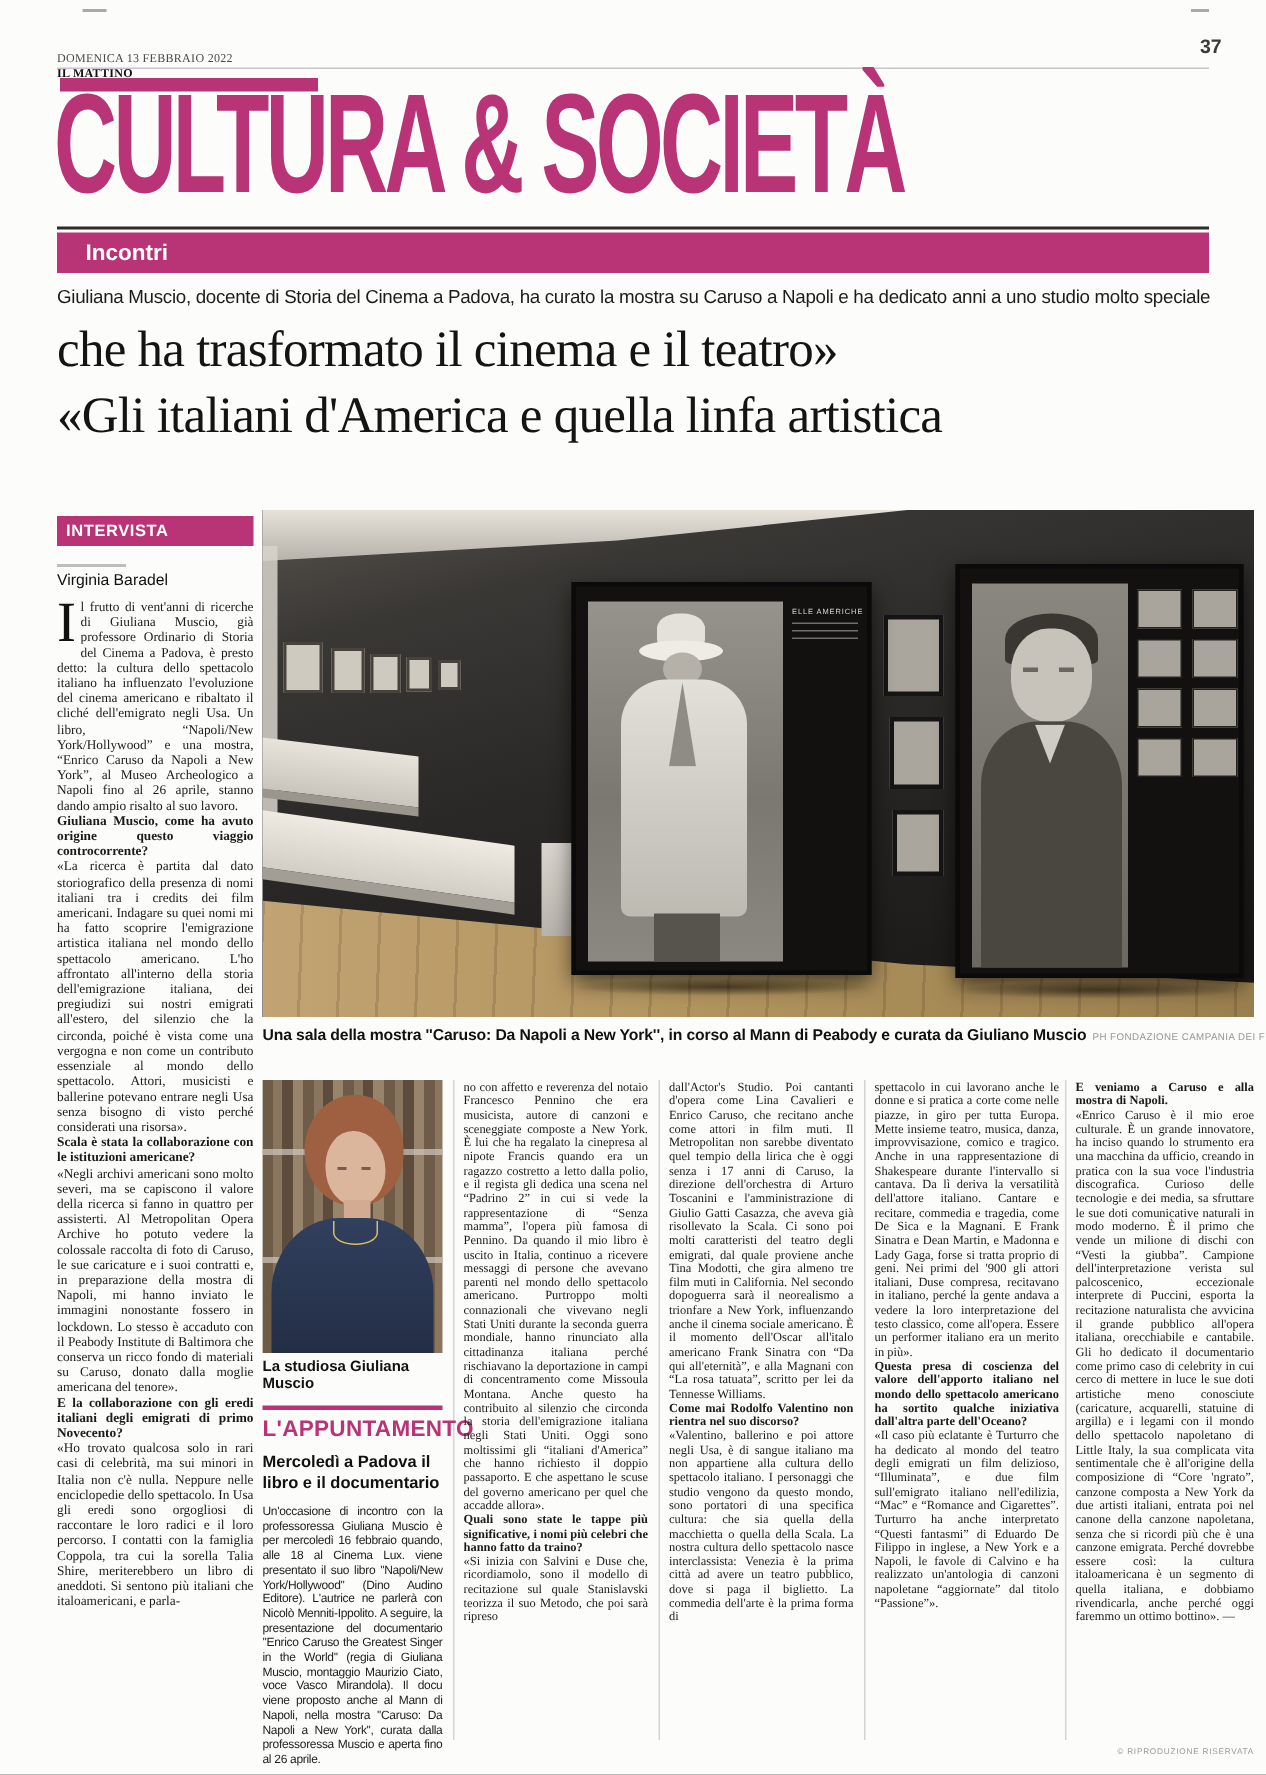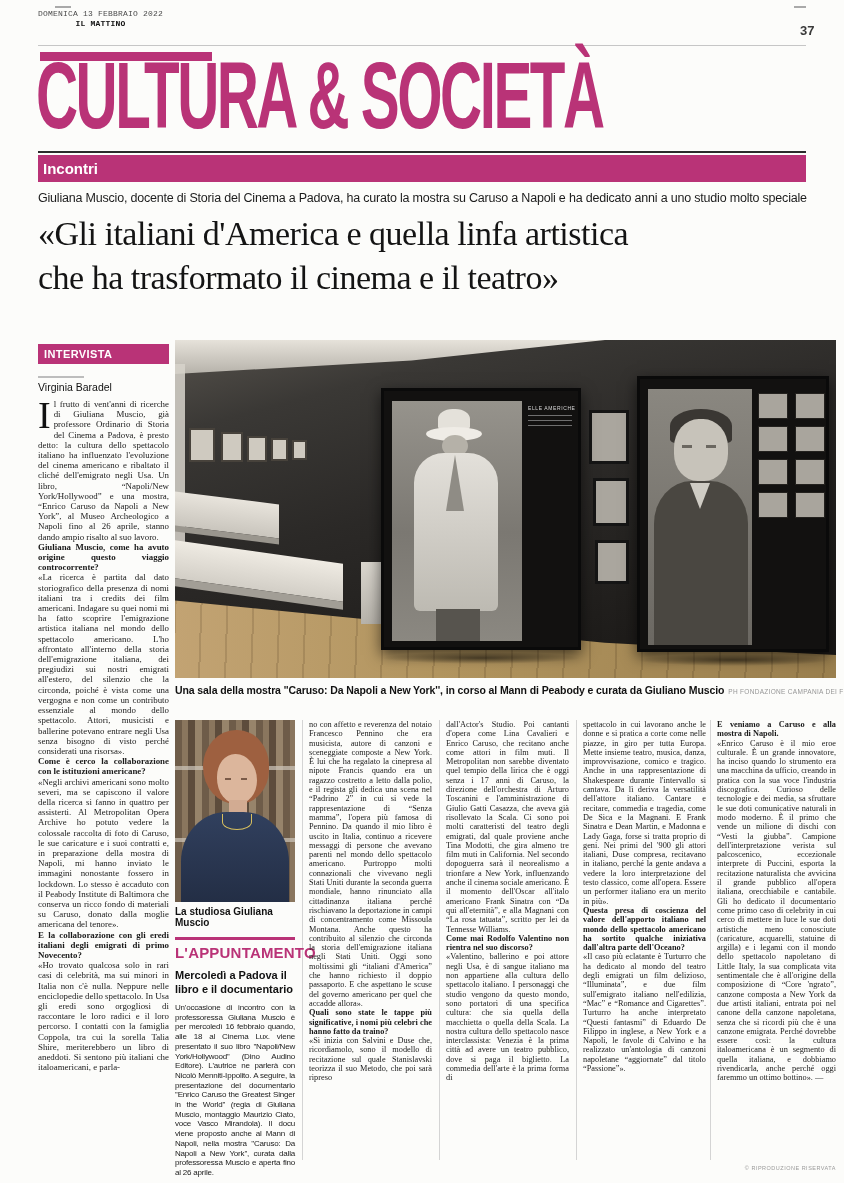--- a/index.html
+++ b/index.html
@@ -3,36 +3,36 @@
 <meta charset="utf-8">
 <style>
   :root{ --accent:#b93377; }
   *{margin:0;padding:0;box-sizing:border-box;}
   html,body{background:#888;}
   .page{position:relative;width:844px;height:1183px;margin:0 auto;background:#fcfcfa;overflow:hidden;
         font-family:"Liberation Serif",serif;color:#1a1a1a;}
 
   
   .crop-mark{position:absolute;height:2px;background:#a9a9a9;}
-  .dateline{position:absolute;left:38px;top:9px;font-family:Liberation Mono, monospace;
-            font-size:8px;line-height:10px;color:#4a4a4a;letter-spacing:.2px;text-transform:uppercase;text-align:center;}
+  .dateline{position:absolute;left:38px;top:34px;font-family:Liberation Serif, serif;
+            font-size:8px;line-height:10px;color:#4a4a4a;letter-spacing:.2px;text-transform:uppercase;}
   .masthead{font-weight:700;color:#111;}
   .pagenum{position:absolute;left:800px;top:23px;font-family:"Liberation Sans",sans-serif;
            font-size:13px;font-weight:700;color:#3a3a3a;}
   .top-rule{position:absolute;left:38px;top:45px;width:768px;height:1px;background:#c6c6c6;}
 
   
   .title-hbar{position:absolute;left:40px;top:52px;width:172px;height:9px;background:var(--accent);}
   .section-title{position:absolute;left:36px;top:46px;font-family:"Liberation Sans",sans-serif;
                  font-weight:700;font-size:94px;line-height:100px;letter-spacing:-4px;color:var(--accent);
                  transform:scaleX(.62);transform-origin:0 0;white-space:nowrap;}
   .black-rule{position:absolute;left:38px;top:151px;width:768px;height:2px;background:#2b2b2b;}
   .kicker{position:absolute;left:38px;top:155px;width:768px;height:27px;background:var(--accent);
           color:#fff;font-family:"Liberation Sans",sans-serif;font-weight:700;font-size:15px;
-          line-height:27px;padding-left:5px;}
+          line-height:27px;padding-left:19px;}
   .standfirst{position:absolute;left:38px;top:191px;width:772px;font-family:"Liberation Sans",sans-serif;
               font-size:12.5px;letter-spacing:-.2px;color:#1c1c1c;white-space:nowrap;}
   .headline{position:absolute;left:38px;top:212px;width:776px;font-weight:400;font-size:34px;
             line-height:44px;letter-spacing:-.5px;color:#141414;}
   .headline span{display:block;white-space:nowrap;}
 
   
   .intervista{position:absolute;left:38px;top:344px;width:131px;background:var(--accent);color:#fff;
               font-family:"Liberation Sans",sans-serif;font-weight:700;font-size:11px;
               padding:4px 6px;letter-spacing:.4px;}
@@ -152,34 +152,34 @@
 
   <div class="title-hbar"></div>
   <h1 class="section-title">CULTURA &amp; SOCIETÀ</h1>
   <div class="black-rule"></div>
   <div class="kicker">
     <span>Incontri</span>
   </div>
   <p class="standfirst">Giuliana Muscio, docente di Storia del Cinema a Padova, ha curato la mostra su Caruso a Napoli e ha dedicato anni a uno studio molto speciale</p>
   <h2 class="headline">
 
-  <span>«Gli italiani d'America e quella linfa artistica</span>
-      <span>che ha trasformato il cinema e il teatro»</span>
+  <span>che ha trasformato il cinema e il teatro»</span>
+      <span>«Gli italiani d'America e quella linfa artistica</span>
     </h2>
 
   <div class="intervista">INTERVISTA</div>
   <div class="byline-rule"></div>
   <div class="byline">Virginia Baradel</div>
 
   <div class="ac col1">
 
   <p class="p-lead">Il frutto di vent'anni di ricerche di Giuliana Muscio, già professore Ordinario di Storia del Cinema a Padova, è presto detto: la cultura dello spettacolo italiano ha influenzato l'evoluzione del cinema americano e ribaltato il cliché dell'emigrato negli Usa. Un libro, “Napoli/New York/Hollywood” e una mostra, “Enrico Caruso da Napoli a New York”, al Museo Archeologico a Napoli fino al 26 aprile, stanno dando ampio risalto al suo lavoro.</p>
       <p class="p-q">Giuliana Muscio, come ha avuto origine questo viaggio controcorrente?</p>
       <p class="p-body">«La ricerca è partita dal dato storiografico della presenza di nomi italiani tra i credits dei film americani. Indagare su quei nomi mi ha fatto scoprire l'emigrazione artistica italiana nel mondo dello spettacolo americano. L'ho affrontato all'interno della storia dell'emigrazione italiana, dei pregiudizi sui nostri emigrati all'estero, del silenzio che la circonda, poiché è vista come una vergogna e non come un contributo essenziale al mondo dello spettacolo. Attori, musicisti e ballerine potevano entrare negli Usa senza bisogno di visto perché considerati una risorsa».</p>
-      <p class="p-q">Come è cerco la collaborazione con le istituzioni americane?</p>
+      <p class="p-q">Scala è stata la collaborazione con le istituzioni americane?</p>
       <p class="p-body">«Negli archivi americani sono molto severi, ma se capiscono il valore della ricerca si fanno in quattro per assisterti. Al Metropolitan Opera Archive ho potuto vedere la colossale raccolta di foto di Caruso, le sue caricature e i suoi contratti e, in preparazione della mostra di Napoli, mi hanno inviato le immagini nonostante fossero in lockdown. Lo stesso è accaduto con il Peabody Institute di Baltimora che conserva un ricco fondo di materiali su Caruso, donato dalla moglie americana del tenore».</p>
       <p class="p-q">E la collaborazione con gli eredi italiani degli emigrati di primo Novecento?</p>
       <p class="p-body">«Ho trovato qualcosa solo in rari casi di celebrità, ma sui minori in Italia non c'è nulla. Neppure nelle enciclopedie dello spettacolo. In Usa gli eredi sono orgogliosi di raccontare le loro radici e il loro percorso. I contatti con la famiglia Coppola, tra cui la sorella Talia Shire, meriterebbero un libro di aneddoti. Si sentono più italiani che italoamericani, e parla-</p>
     </div>
 
   <figure class="photo">
     <div class="ph-ceiling"></div>
     <div class="ph-leftwall"></div>
     <div class="ph-frame" style="left:14px;top:88px;width:26px;height:34px;"></div>
     <div class="ph-frame" style="left:46px;top:92px;width:22px;height:30px;"></div>

